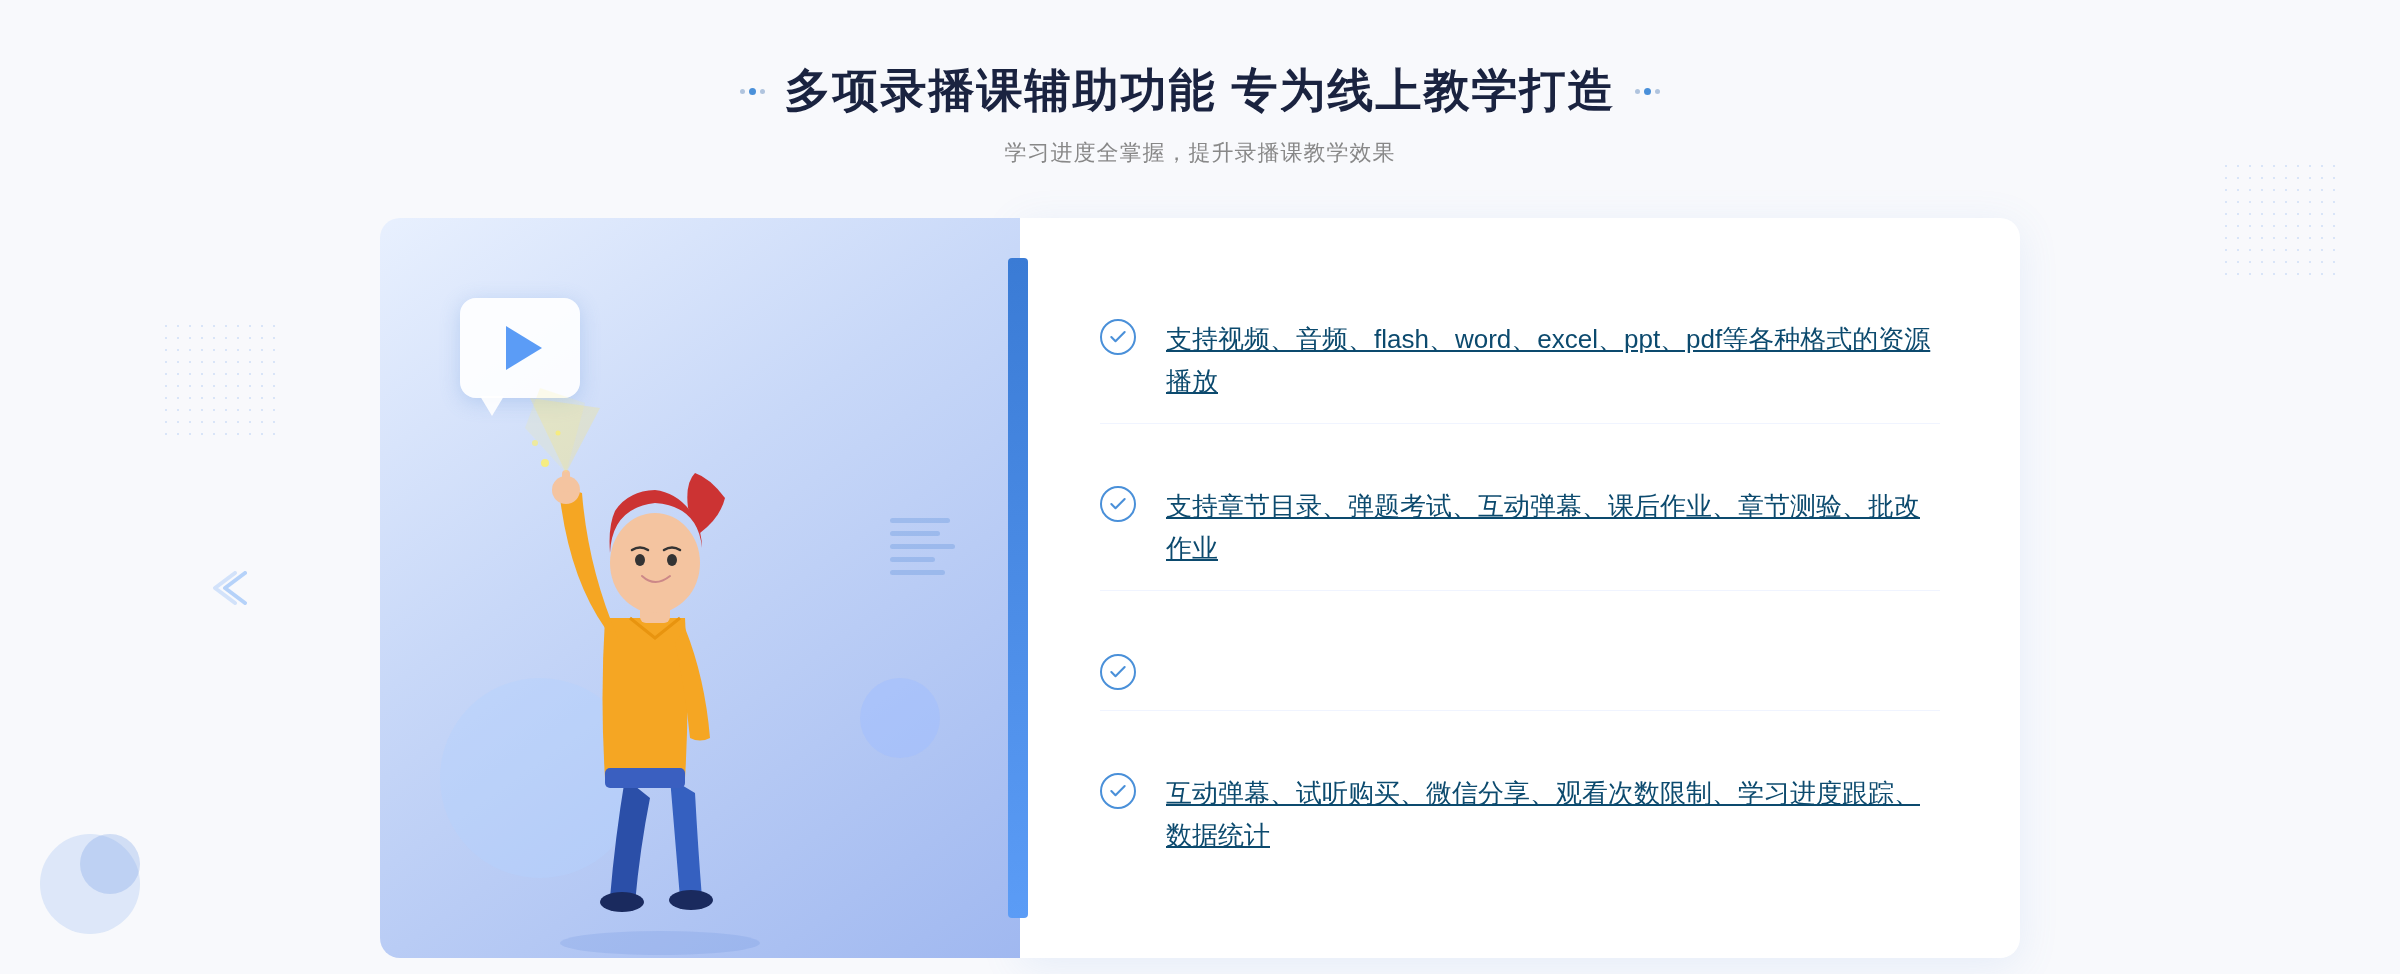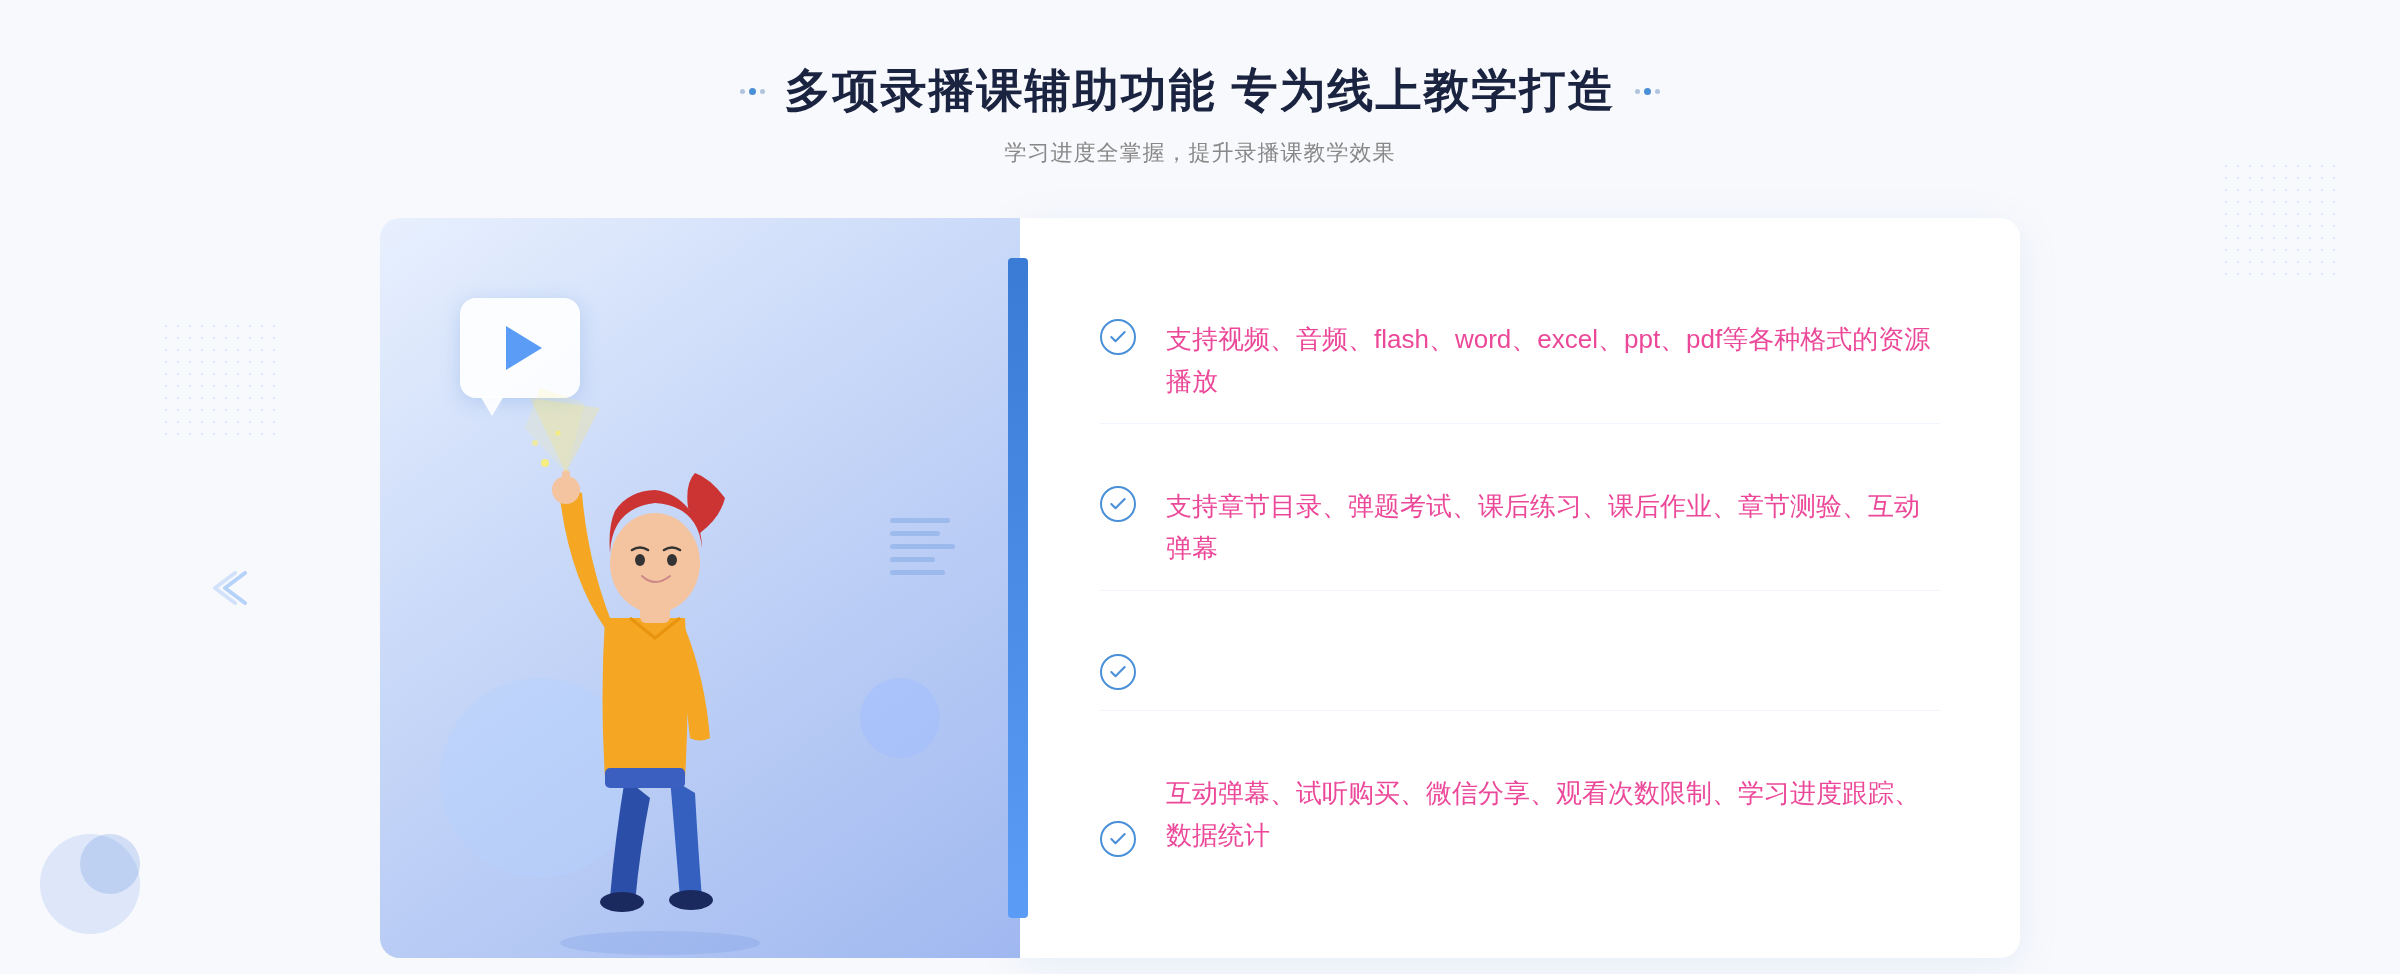--- a/index.html
+++ b/index.html
@@ -246,44 +246,44 @@
     .feature-item {
       display: flex;
       align-items: flex-start;
       gap: 30px;
       padding: 20px 0;
       border-bottom: 1px solid #f0f4ff;
     }
 
     .feature-item:last-child {
       border-bottom: none;
-      align-items: flex-end;
     }
 
     .check-circle {
       width: 36px;
       height: 36px;
       border: 2.5px solid #4a90d9;
       border-radius: 50%;
       display: flex;
       align-items: center;
       justify-content: center;
       flex-shrink: 0;
     }
 
     .check-circle svg {
       width: 20px;
       height: 20px;
     }
 
     .feature-text {
       font-size: 26px;
-      color: #ec4899;
+      color: #0c4a6e;
       line-height: 1.6;
       font-weight: 400;
+      text-decoration: underline;
     }
 
     
     .bottom-left-circle {
       position: absolute;
       bottom: 40px;
       left: 40px;
       width: 100px;
       height: 100px;
       background: rgba(140, 180, 240, 0.25);
@@ -431,21 +431,21 @@
         </div>
         <span class="feature-text">支持视频、音频、flash、word、excel、ppt、pdf等各种格式的资源播放</span>
       </div>
 
       <div class="feature-item">
         <div class="check-circle">
           <svg viewBox="0 0 24 24" fill="none" xmlns="http://www.w3.org/2000/svg">
             <path d="M20 6L9 17L4 12" stroke="#4a90d9" stroke-width="2.5" stroke-linecap="round" stroke-linejoin="round"></path>
           </svg>
         </div>
-        <span class="feature-text">支持章节目录、弹题考试、课后练习、课后作业、章节测验、互动弹幕</span>
+        <span class="feature-text">支持章节目录、弹题考试、互动弹幕、课后作业、章节测验、批改作业</span>
       </div>
 
       <div class="feature-item">
         <div class="check-circle">
           <svg viewBox="0 0 24 24" fill="none" xmlns="http://www.w3.org/2000/svg">
             <path d="M20 6L9 17L4 12" stroke="#4a90d9" stroke-width="2.5" stroke-linecap="round" stroke-linejoin="round"></path>
           </svg>
         </div>
       </div>
 

